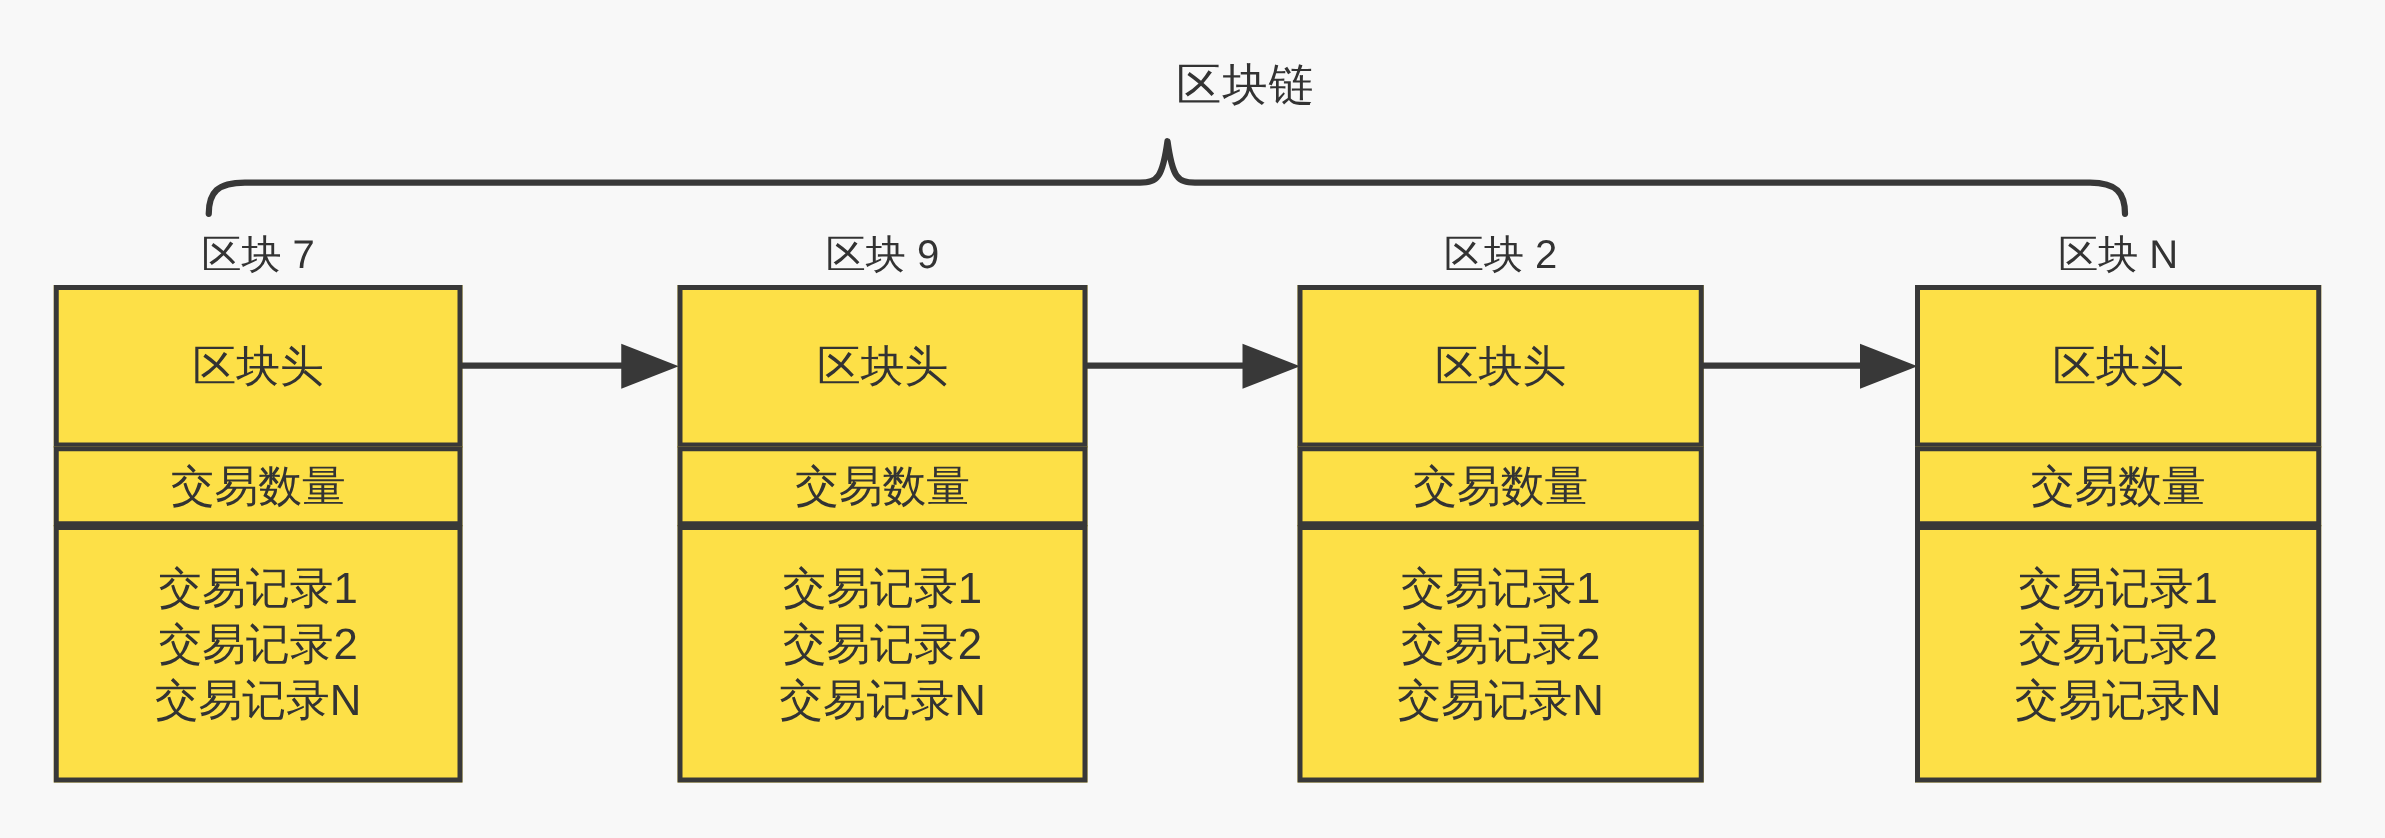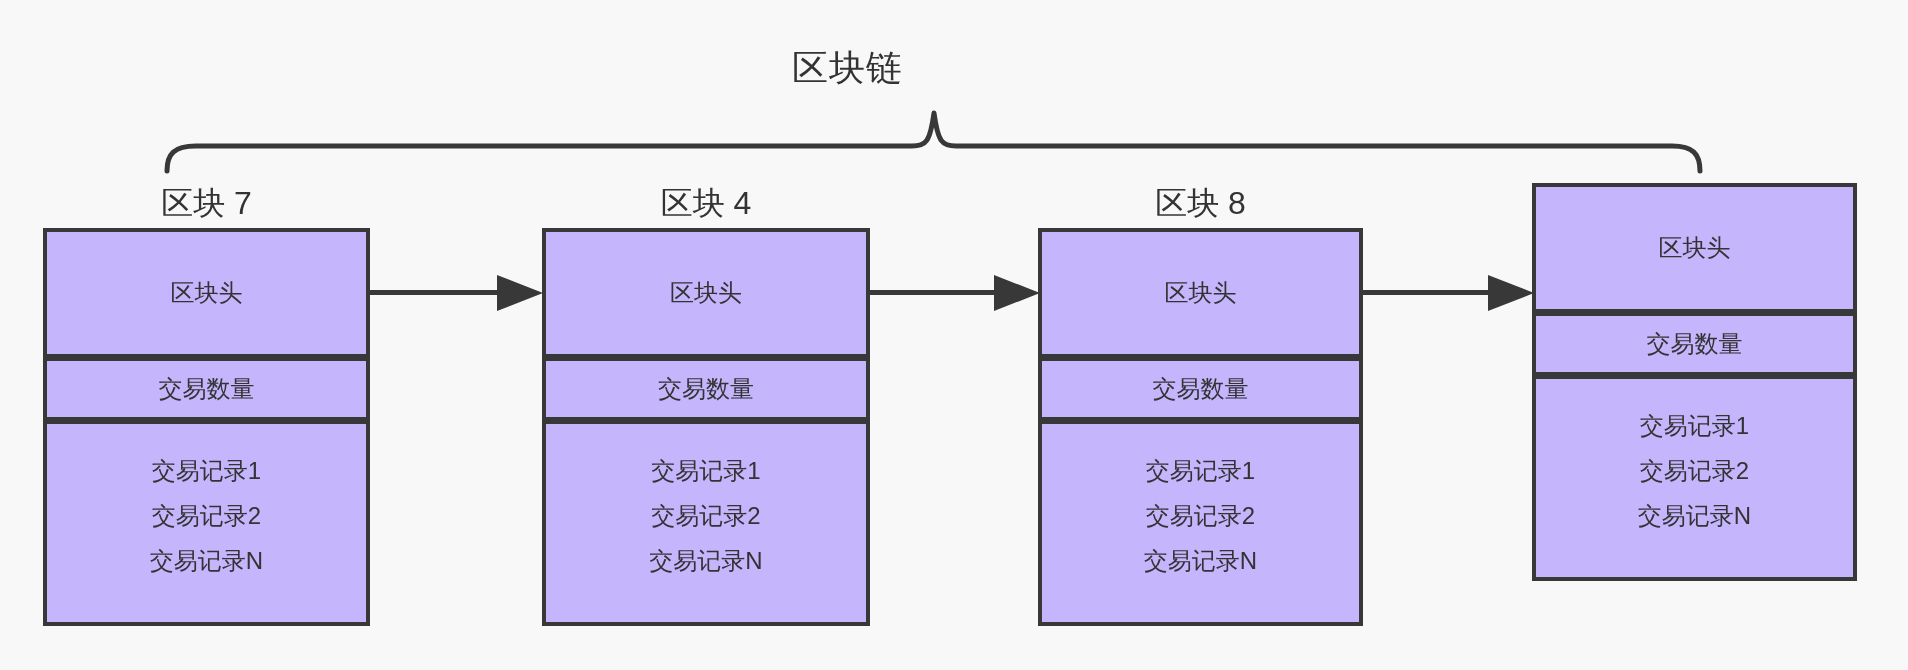--- a/index.html
+++ b/index.html
@@ -12,23 +12,23 @@
     width: 1908px;
     height: 670px;
     background: #f8f8f8;
     font-family: "Liberation Sans", "DejaVu Sans", sans-serif;
     color: #333333;
     overflow: hidden;
   }
   .chain-label {
     position: absolute;
     top: 44px;
-    left: 792px;
+    left: 752px;
     width: 300px;
-    text-align: left;
+    text-align: right;
     font-size: 36px;
     letter-spacing: 1px;
   }
   .brace {
     position: absolute;
     left: 0;
     top: 0;
     width: 1908px;
     height: 670px;
     pointer-events: none;
@@ -39,25 +39,25 @@
   }
   .block-title {
     height: 45px;
     line-height: 40px;
     text-align: center;
     font-size: 32px;
   }
   .sec {
     box-sizing: border-box;
     border: 4px solid #383838;
-    background: #c4b5fd;
+    background: #fde047;
     display: flex;
     align-items: center;
     justify-content: center;
-    font-size: 24px;
+    font-size: 35px;
   }
   .sec-header  { height: 130px; }
   .sec-count   { height: 64px;  margin-top: -1px; align-items: center; }
   .sec-records {
     height: 206px;
     margin-top: -1px;
     flex-direction: column;
     line-height: 45px;
     padding-bottom: 16px;
   }
@@ -113,54 +113,55 @@
       </div>
       <div class="sec sec-records">
         <div>交易记录1</div>
         <div>交易记录2</div>
         <div>交易记录N</div>
       </div>
     </div>
   </div>
 
   <div class="block-group" style="left:542px;width:328px">
-    <div class="block-title">区块 4</div>
+    <div class="block-title">区块 9</div>
     <div class="block-box">
       <div class="sec sec-header">
         <span>区块头</span>
       </div>
       <div class="sec sec-count">
         <span>交易数量</span>
       </div>
       <div class="sec sec-records">
         <div>交易记录1</div>
         <div>交易记录2</div>
         <div>交易记录N</div>
       </div>
     </div>
   </div>
 
   <div class="block-group" style="left:1038px;width:325px">
-    <div class="block-title">区块 8</div>
+    <div class="block-title">区块 2</div>
     <div class="block-box">
       <div class="sec sec-header">
         <span>区块头</span>
       </div>
       <div class="sec sec-count">
         <span>交易数量</span>
       </div>
       <div class="sec sec-records">
         <div>交易记录1</div>
         <div>交易记录2</div>
         <div>交易记录N</div>
       </div>
     </div>
   </div>
 
   <div class="block-group" style="left:1532px;width:325px">
+    <div class="block-title">区块 N</div>
     <div class="block-box">
       <div class="sec sec-header">
         <span>区块头</span>
       </div>
       <div class="sec sec-count">
         <span>交易数量</span>
       </div>
       <div class="sec sec-records">
         <div>交易记录1</div>
         <div>交易记录2</div>

